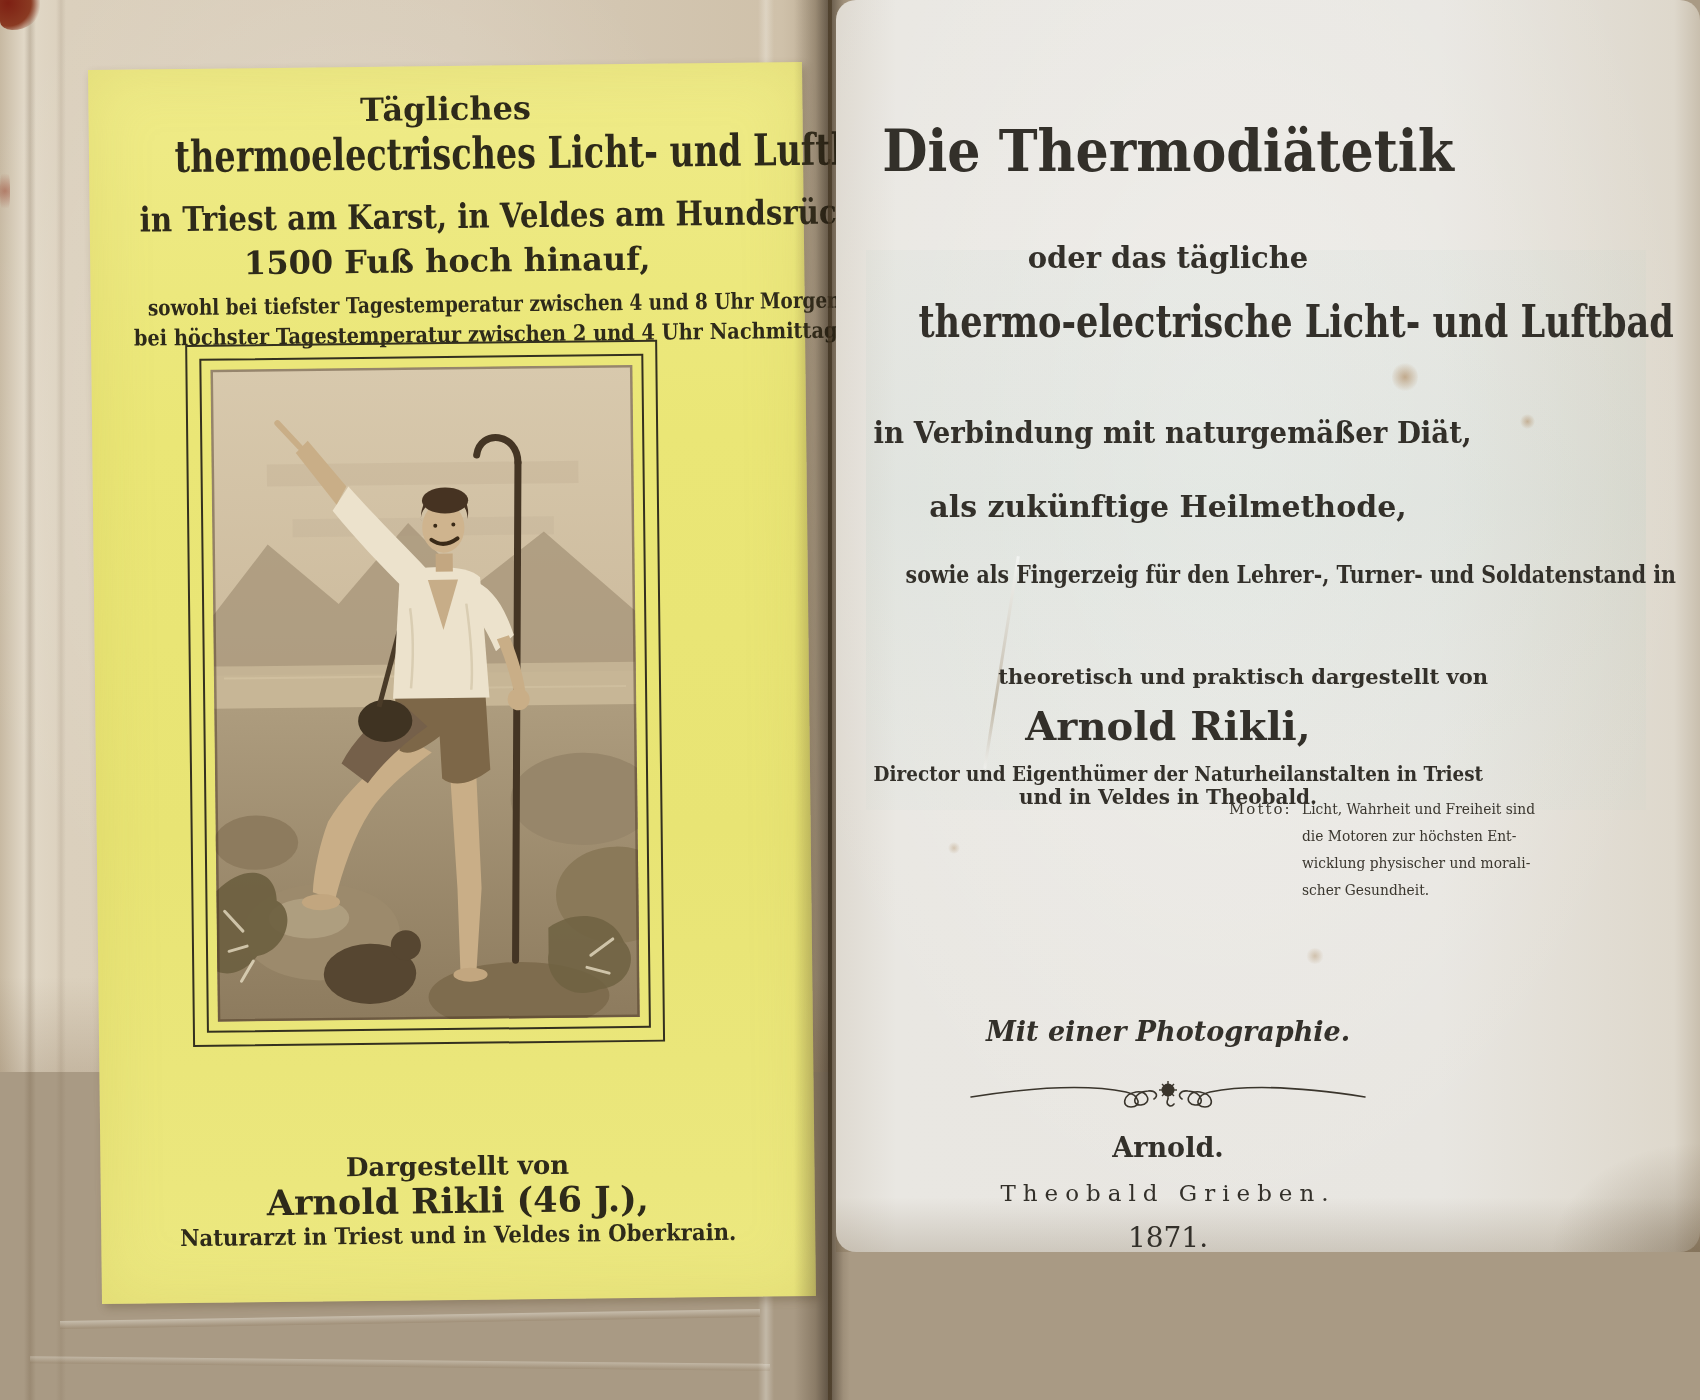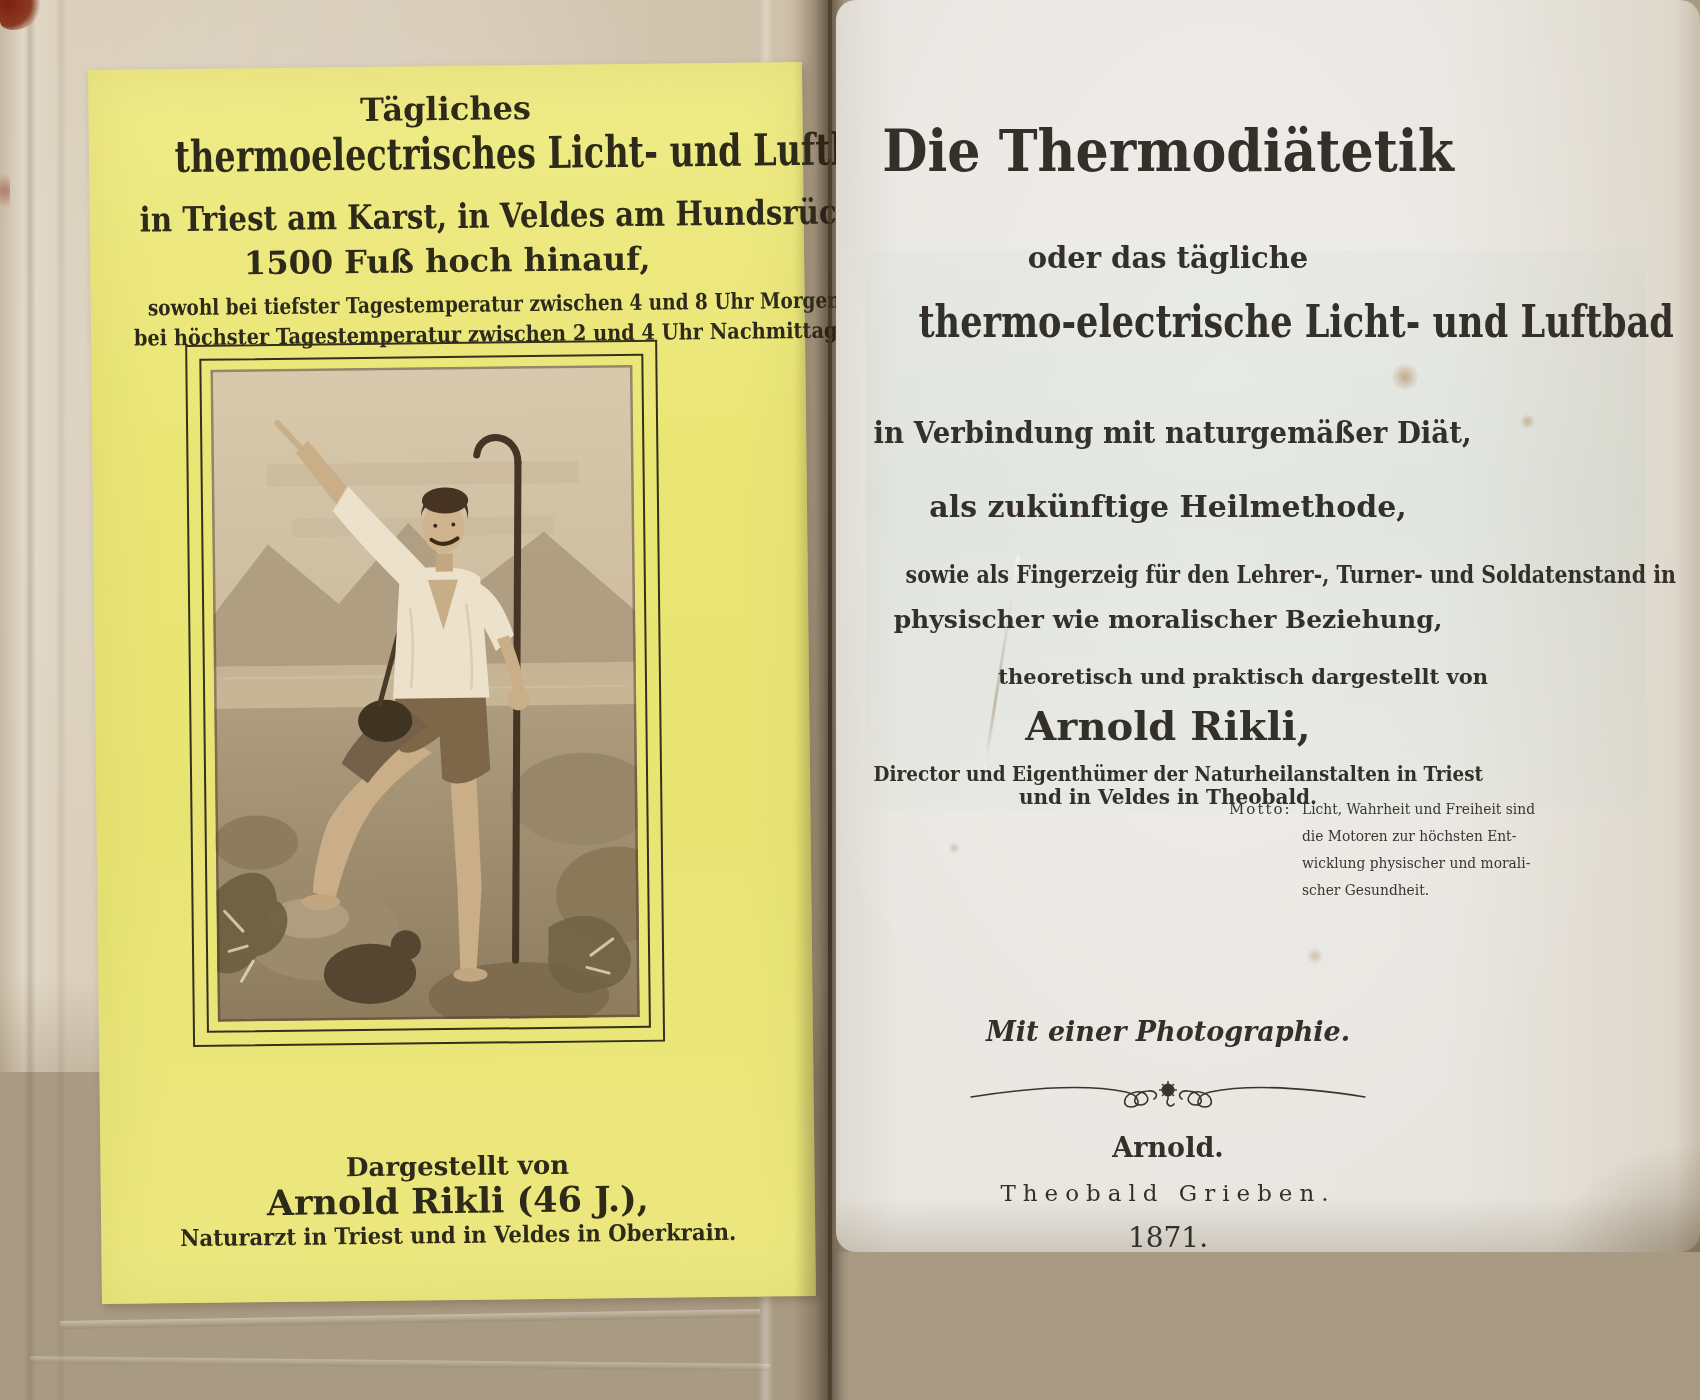--- a/index.html
+++ b/index.html
@@ -224,21 +224,20 @@
     <div class="spot spot4"></div>
     <div class="rp-bottom-shade"></div>
     <div class="corner-curl"></div>
 
     <div class="rp-line rp-title narrow" style="--sx:.9">Die Thermodiätetik</div>
     <div class="rp-line rp-sub">oder das tägliche</div>
     <div class="rp-line rp-title2 narrow" style="--sx:.78">thermo-electrische Licht- und Luftbad</div>
     <div class="rp-line rp-connect narrow" style="--sx:.92">in Verbindung mit naturgemäßer Diät,</div>
     <div class="rp-line rp-method">als zukünftige Heilmethode,</div>
     <div class="rp-line rp-aud1 narrow" style="--sx:.82">sowie als Fingerzeig für den Lehrer-, Turner- und Soldatenstand in</div>
-    <div class="rp-line rp-aud2">physischer wie moralischer Beziehung,</div>
     <div class="rp-line rp-pres">theoretisch und praktisch dargestellt von</div>
     <div class="rp-line rp-author">Arnold Rikli,</div>
     <div class="rp-line rp-role1 narrow" style="--sx:.92">Director und Eigenthümer der Naturheilanstalten in Triest</div>
     <div class="rp-line rp-role2">und in Veldes in Theobald.</div>
 
     <div class="motto">
       <span class="motto-label">Motto:</span>
       <span class="motto-text">
         <div>Licht, Wahrheit und Freiheit sind</div>
         <div>die Motoren zur höchsten Ent-</div>

